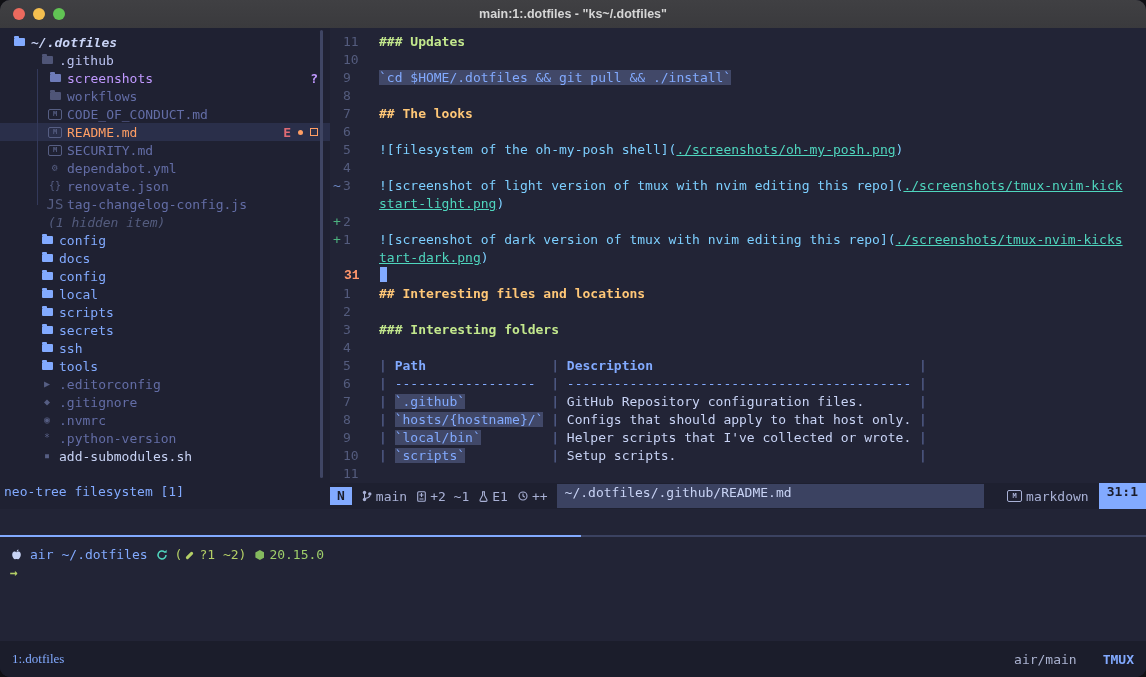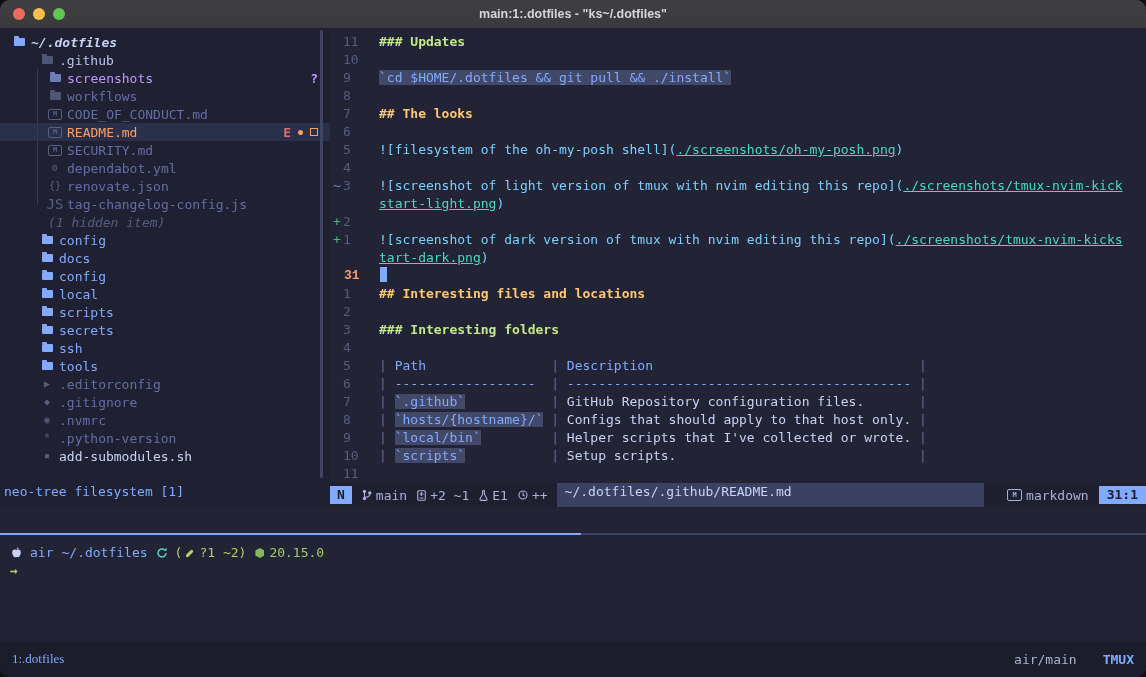--- a/index.html
+++ b/index.html
@@ -53,37 +53,37 @@
   .sg-add{color:#4db380}.sg-chg{color:#6c87c4}
   .lnum{flex:0 0 27px;text-align:left;color:#545c7e;}
   .lnum.cur{text-align:left;color:#ff966c;font-weight:bold;padding-left:1px;font-family:Liberation Mono, monospace;}
   .ltext{margin-left:9px;white-space:pre;overflow:hidden;}
   .seg-h2{color:#ffc777;font-weight:bold}
   .seg-h3{color:#c3e88d;font-weight:bold}
   .seg-code{color:#82aaff;background:#414868}
   .seg-md{color:#7dcfff}
   .seg-url{color:#4fd6be;text-decoration:underline}
   .seg-tp{color:#5d6b9e}
-  .seg-th{color:#82aaff;font-weight:normal}
+  .seg-th{color:#82aaff;font-weight:bold}
   .seg-td{color:#82aaff}
   .seg-fg{color:#c8d3f5}
   .cursorblock{display:inline-block;width:7px;height:15px;background:#82aaff;vertical-align:-2px;}
   
   .statusrow{flex:0 0 18px;display:flex;}
   .neotree-status{width:330px;flex:0 0 330px;background:#1f2132;color:#82aaff;line-height:18px;padding-left:4px;box-sizing:border-box;}
   .lualine{flex:1;background:#1e2030;display:flex;align-items:center;color:#a9b1d6;overflow:hidden;}
   .mode{background:#82aaff;color:#1b1d2b;font-weight:bold;padding:0 7px;height:18px;line-height:18px;}
   .sl-seg{display:inline-flex;align-items:center;gap:4px;margin-left:10px;white-space:pre;}
   .sl-seg svg{display:block;}
   .filepill{background:#3b4261;color:#c8d3f5;height:24px;line-height:18px;margin-left:9px;
     width:427px;flex:0 0 427px;padding-left:8px;box-sizing:border-box;white-space:pre;overflow:hidden;}
   .spacer{flex:1;}
   .mdbadge{width:13px;height:10px;border:1px solid #a9b1d6;border-radius:2px;font-size:7px;font-weight:bold;
     display:inline-flex;align-items:center;justify-content:center;line-height:1;}
-  .pos{background:#82aaff;color:#1b1d2b;font-weight:bold;padding:0 8px;height:18px;line-height:18px;margin-left:10px;}
+  .pos{background:#82aaff;color:#1b1d2b;font-weight:bold;padding:0 8px;height:26px;line-height:18px;margin-left:10px;}
   
   .cmdline{flex:0 0 26px;background:#222436;}
   .pane-border{flex:0 0 2px;background:#3b4261;position:relative;}
   .pane-border .active-part{position:absolute;left:0;top:0;height:2px;width:581px;background:#82aaff;}
   .term{flex:1;background:#222436;padding:9px 0 0 10px;box-sizing:border-box;overflow:hidden;}
   .tline{height:18px;line-height:18px;display:flex;align-items:center;white-space:pre;}
   .p-blue{color:#82aaff;margin-right:8px;}
   .p-lime{color:#b4cf66;}
   .p-green{color:#9ece6a;}
   .p-apple{margin-right:7px;display:inline-flex;}

